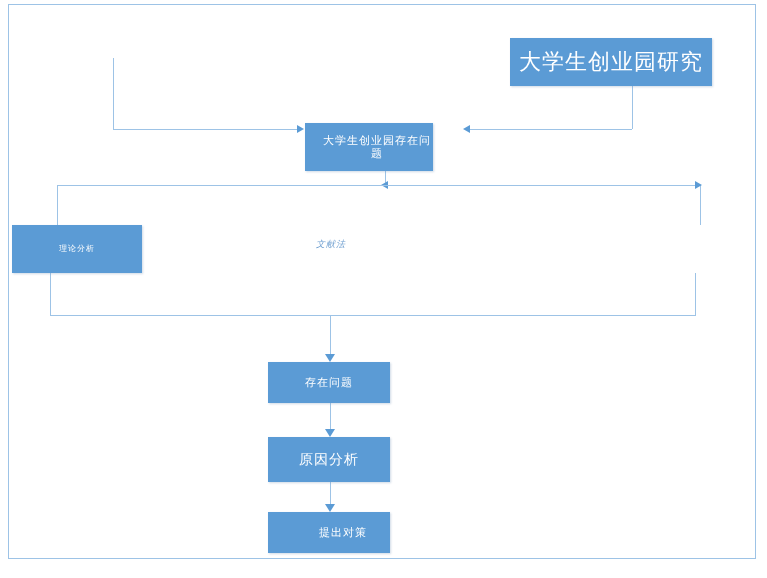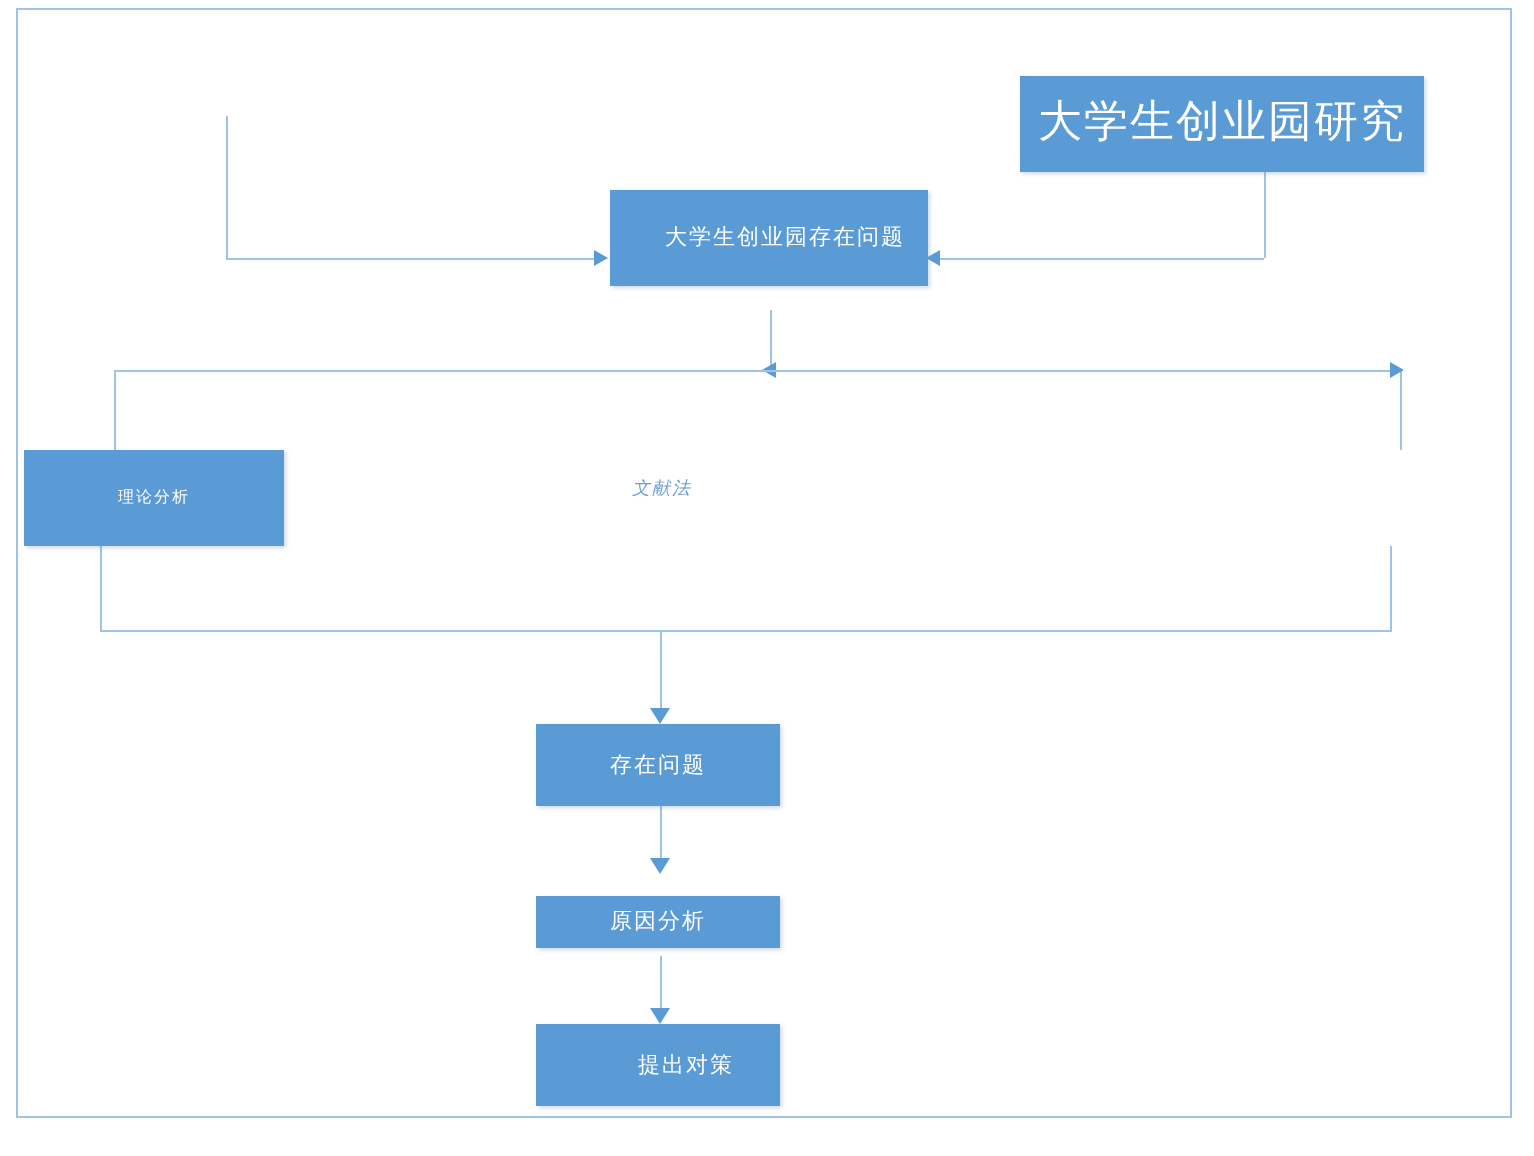--- a/index.html
+++ b/index.html
@@ -46,21 +46,21 @@
     left: 10px;  top: 10px;  width: 226px; height: 48px;
     font-size: 22px;
   }
   #node-research {
     left: 510px; top: 10px; width: 202px; height: 48px;
     font-size: 22px;
     margin-top: 28px;
   }
   
   #node-problem {
-    left: 305px; top: 95px; width: 159px; height: 48px;
+    left: 305px; top: 123px; width: 128px; height: 48px;
     font-size: 11px;
     padding-left: 16px;
   }
   
   #node-theory {
     left: 12px;  top: 225px; width: 130px; height: 48px;
     font-size: 8px;
   }
   #node-survey {
     left: 635px; top: 225px; width: 117px; height: 48px;
@@ -70,21 +70,21 @@
     position: absolute;
     left: 276px; top: 238px; width: 110px;
     text-align: center;
     color: #6f9fd0;
     font-size: 9px;
     letter-spacing: 1px;
     font-style: italic;
   }
   
   #node-issues   { left: 268px; top: 362px; width: 122px; height: 41px; font-size: 11px; }
-  #node-cause    { left: 268px; top: 448px; width: 122px; height: 26px; font-size: 11px; }
+  #node-cause    { left: 268px; top: 437px; width: 122px; height: 45px; font-size: 14px; }
   #node-solution { left: 268px; top: 512px; width: 122px; height: 41px; font-size: 11px; padding-left: 28px; }
 
   
   .conn {
     position: absolute;
     background: #9dc3e6;
   }
   .conn.h { height: 1px; }
   .conn.v { width: 1px; }
 

